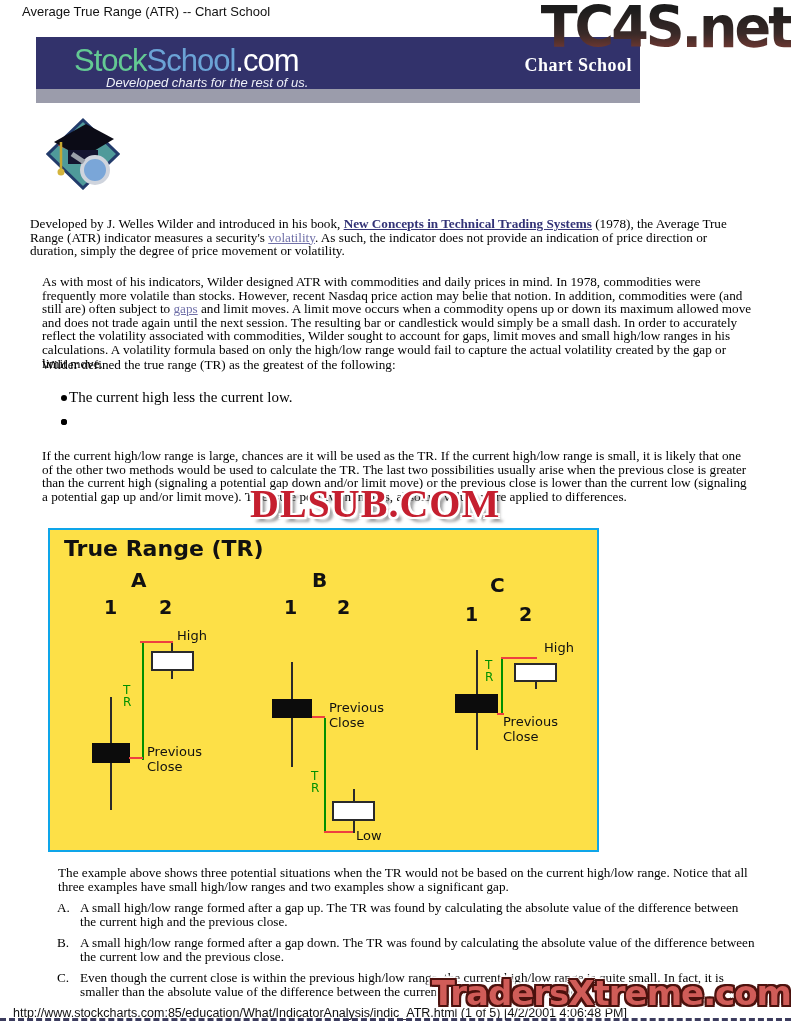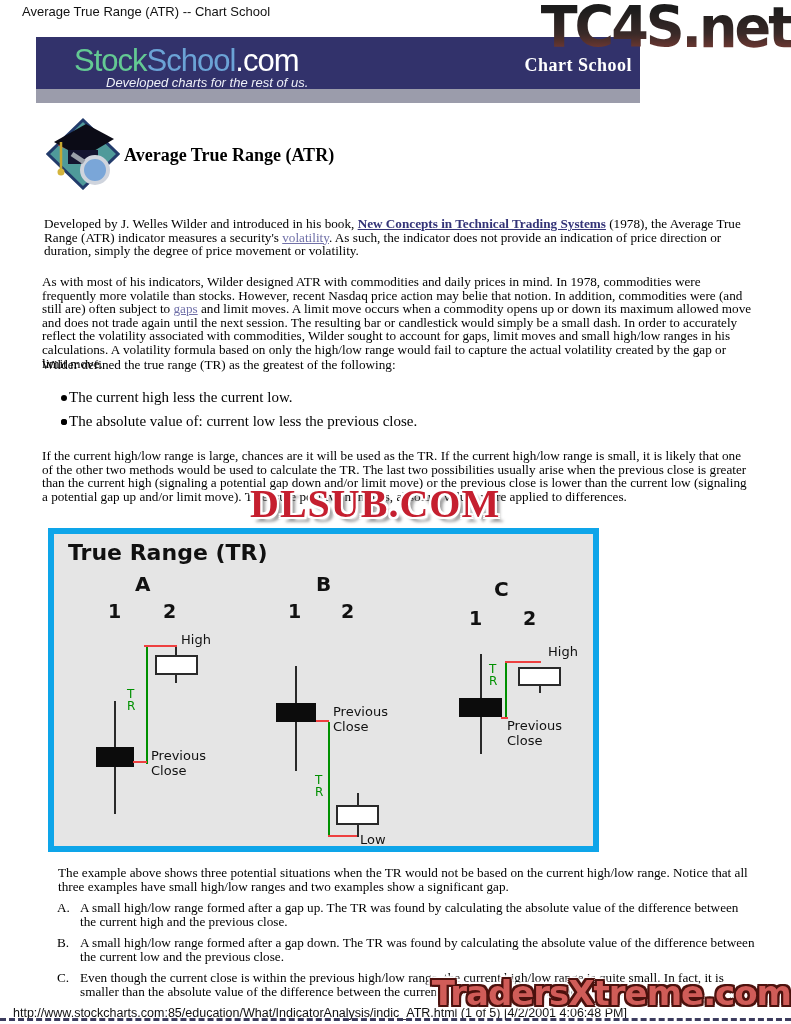--- a/index.html
+++ b/index.html
@@ -37,38 +37,38 @@
         letter-spacing:-1px;color:#d05c58;z-index:30;line-height:1;white-space:nowrap;
         text-shadow:2px 2px 0 #4c120e,-2px 2px 0 #4c120e,2px -2px 0 #4c120e,-2px -2px 0 #4c120e,
                     0 2px 0 #4c120e,0 -2px 0 #4c120e,2px 0 0 #4c120e,-2px 0 0 #4c120e,
                     -4px 0 2px #fff,4px 0 2px #fff,0 4px 2px #fff,0 -4px 2px #fff,
                     -3px -3px 2px #fff,3px 3px 2px #fff,-3px 3px 2px #fff,3px -3px 2px #fff;}
 
   
   .title-row{left:46px;top:112px;display:flex;align-items:center;}
   .page-title{font-family:"Liberation Serif",serif;font-weight:bold;font-size:18px;margin-left:4px;position:relative;top:4px;}
   .para{font-size:13.2px;line-height:13.6px;color:#000;text-align:left;}
-  .p1{left:44px;top:217px;width:708px;}
+  .p1{left:30px;top:217px;width:708px;}
   .p2{left:42px;top:275px;width:712px;}
   .p3{left:42px;top:358px;width:700px;}
   .p4{left:42px;top:449px;width:708px;}
   .p5{left:58px;top:866px;width:714px;}
   a.navlink{color:#333377;font-weight:bold;text-decoration:underline;cursor:pointer;}
   a.softlink{color:#7070a8;text-decoration:underline;cursor:pointer;}
 
   ul.bullets{left:42px;top:391px;width:700px;margin:0;padding:0;list-style:none;}
   ul.bullets li{position:relative;padding-left:27px;margin-bottom:10px;font-size:15px;line-height:13.6px;}
   ul.bullets .dot{position:absolute;left:19px;top:4px;width:6px;height:6px;border-radius:50%;background:#000;}
 
   ol.lettered{left:42px;top:901px;width:714px;margin:0;padding:0;list-style:none;}
   ol.lettered li{position:relative;margin:0 0 8px 15px;padding-left:23px;font-size:13.2px;line-height:13.6px;}
   ol.lettered .marker{position:absolute;left:0;top:0;}
 
   
-  .diagram{left:48px;top:528px;width:551px;height:324px;border:6px solid #0ea5e9;background:#e5e5e5;box-sizing:border-box;}
+  .diagram{left:48px;top:528px;width:551px;height:324px;border:2px solid #0ea5e9;background:#fde047;box-sizing:border-box;}
   .diagram *{position:absolute;box-sizing:border-box;}
   .dg-title{left:14px;top:6px;font:bold 22px "DejaVu Sans",sans-serif;color:#111;}
   .exlab{font:bold 20px "DejaVu Sans",sans-serif;color:#111;}
   .daylab{font:bold 19px "DejaVu Sans",sans-serif;color:#111;}
   .dlabel{font:13px "DejaVu Sans",sans-serif;color:#111;line-height:15px;}
   .trlab{width:11px;font:12px "DejaVu Sans",sans-serif;color:#009000;line-height:12px;word-break:break-all;}
   .wick{width:2px;background:#2a2a2a;}
   .body-filled{background:#0c0c0c;}
   .body-hollow{border:2px solid #2a2a2a;background:#fff;}
   .grline{width:2px;background:#009000;}
@@ -96,32 +96,31 @@
       <polygon points="37,8 72,42 37,76 2,42" fill="#4f9a9a" stroke="#223b6b" stroke-width="3"></polygon>
       <rect x="12" y="34" width="34" height="6" fill="#c03a30" transform="rotate(22 29 37)"></rect>
       <polygon points="8,30 40,12 68,27 36,46" fill="#0b0b16"></polygon>
       <polygon points="22,38 52,38 52,52 22,52" fill="#141430"></polygon>
       <line x1="15" y1="30" x2="15" y2="58" stroke="#c8a830" stroke-width="2.5"></line>
       <circle cx="15" cy="60" r="3.5" fill="#d4b43c"></circle>
       <circle cx="49" cy="58" r="13" fill="#7aa6d8" stroke="#cfd4dd" stroke-width="4"></circle>
       <line x1="38" y1="50" x2="26" y2="42" stroke="#9aa0aa" stroke-width="5"></line>
     </svg>
   </div>
-  <div class="page-title">Average True Range (ATR)</div>
 </div>
 
 <div class="abs para p1"><span>Developed by J. Welles Wilder and introduced in his book, </span><a class="navlink">New Concepts in Technical Trading Systems</a><span> (1978), the Average True Range (ATR) indicator measures a security's </span><a class="softlink">volatility</a><span>. As such, the indicator does not provide an indication of price direction or duration, simply the degree of price movement or volatility.</span></div>
 
 <div class="abs para p2"><span>As with most of his indicators, Wilder designed ATR with commodities and daily prices in mind. In 1978, commodities were frequently more volatile than stocks. However, recent Nasdaq price action may belie that notion. In addition, commodities were (and still are) often subject to </span><a class="softlink">gaps</a><span> and limit moves. A limit move occurs when a commodity opens up or down its maximum allowed move and does not trade again until the next session. The resulting bar or candlestick would simply be a small dash. In order to accurately reflect the volatility associated with commodities, Wilder sought to account for gaps, limit moves and small high/low ranges in his calculations. A volatility formula based on only the high/low range would fail to capture the actual volatility created by the gap or limit move.</span></div>
 
 <div class="abs para p3">Wilder defined the true range (TR) as the greatest of the following:</div>
 <ul class="abs bullets">
   <li><span class="dot"></span><span>The current high less the current low.</span></li>
   <li><span class="dot"></span></li>
-  <li><span class="dot"></span><span>The absolute value of: current low less the previous close.</span></li>
+  <li><span class="dot"></span></li>
 </ul>
 
 <div class="abs para p4">If the current high/low range is large, chances are it will be used as the TR. If the current high/low range is small, it is likely that one of the other two methods would be used to calculate the TR. The last two possibilities usually arise when the previous close is greater than the current high (signaling a potential gap down and/or limit move) or the previous close is lower than the current low (signaling a potential gap up and/or limit move). To ensure positive numbers, absolute values were applied to differences.</div>
 
 <div class="abs wm-dlsub">DLSUB.COM</div>
 
 <div class="abs diagram">
   <div class="dg-title">True Range (TR)</div>
 
   <div class="exlab" style="left:81px;top:38px;">A</div>

